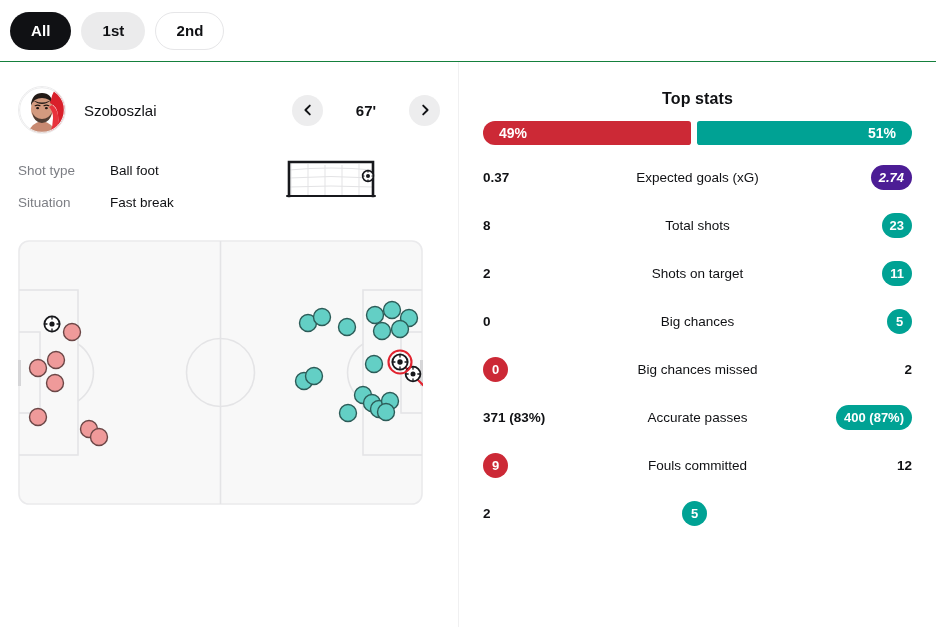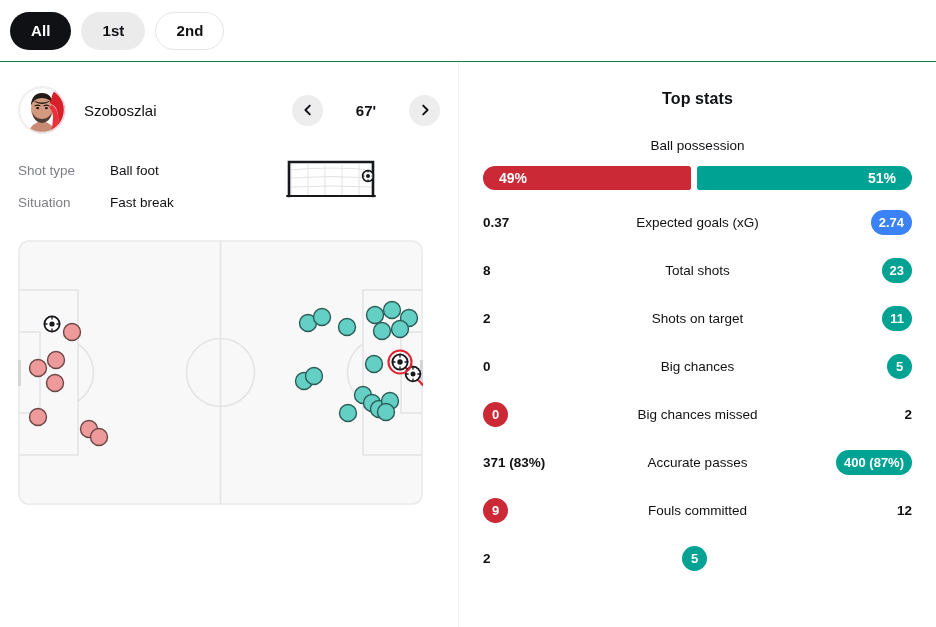--- a/index.html
+++ b/index.html
@@ -396,32 +396,31 @@
             <path d="M382 114.4 L382 117 M382 127 L382 129.6 M374.4 122 L377 122 M387 122 L389.6 122" stroke="#17181c" stroke-width="1.3" stroke-linecap="round"></path>
           </g>
         </g>
       </svg>
     </div>
   </div>
 
   <div class="col-right">
     <h2 class="panel-title">Top stats</h2>
 
-    <div class="possession-label">Ball possession</div>
     <div class="possession-bar">
       <div class="poss-seg poss-home" id="possHome" style="flex: 49 1 0%; background: rgb(204, 41, 54);">49%</div>
       <div class="poss-seg poss-away" id="possAway" style="flex: 51 1 0%; background: rgb(0, 162, 148);">51%</div>
     </div>
 
     <div class="stats-list" id="statsList">
         <div class="stat-row">
           <div class="stat-side home">0.37</div>
           <div class="stat-name">Expected goals (xG)</div>
           <div class="stat-side away">
-            <span class="pill" style="background: #3b82f6;">2.74</span>
+            <span class="pill" style="background: #4c1d95; font-style: italic;">2.74</span>
           </div>
         </div>
         <div class="stat-row">
           <div class="stat-side home">8</div>
           <div class="stat-name">Total shots</div>
           <div class="stat-side away">
             <span class="pill" style="background: rgb(0, 162, 148);">23</span>
           </div>
         </div>
         <div class="stat-row">

